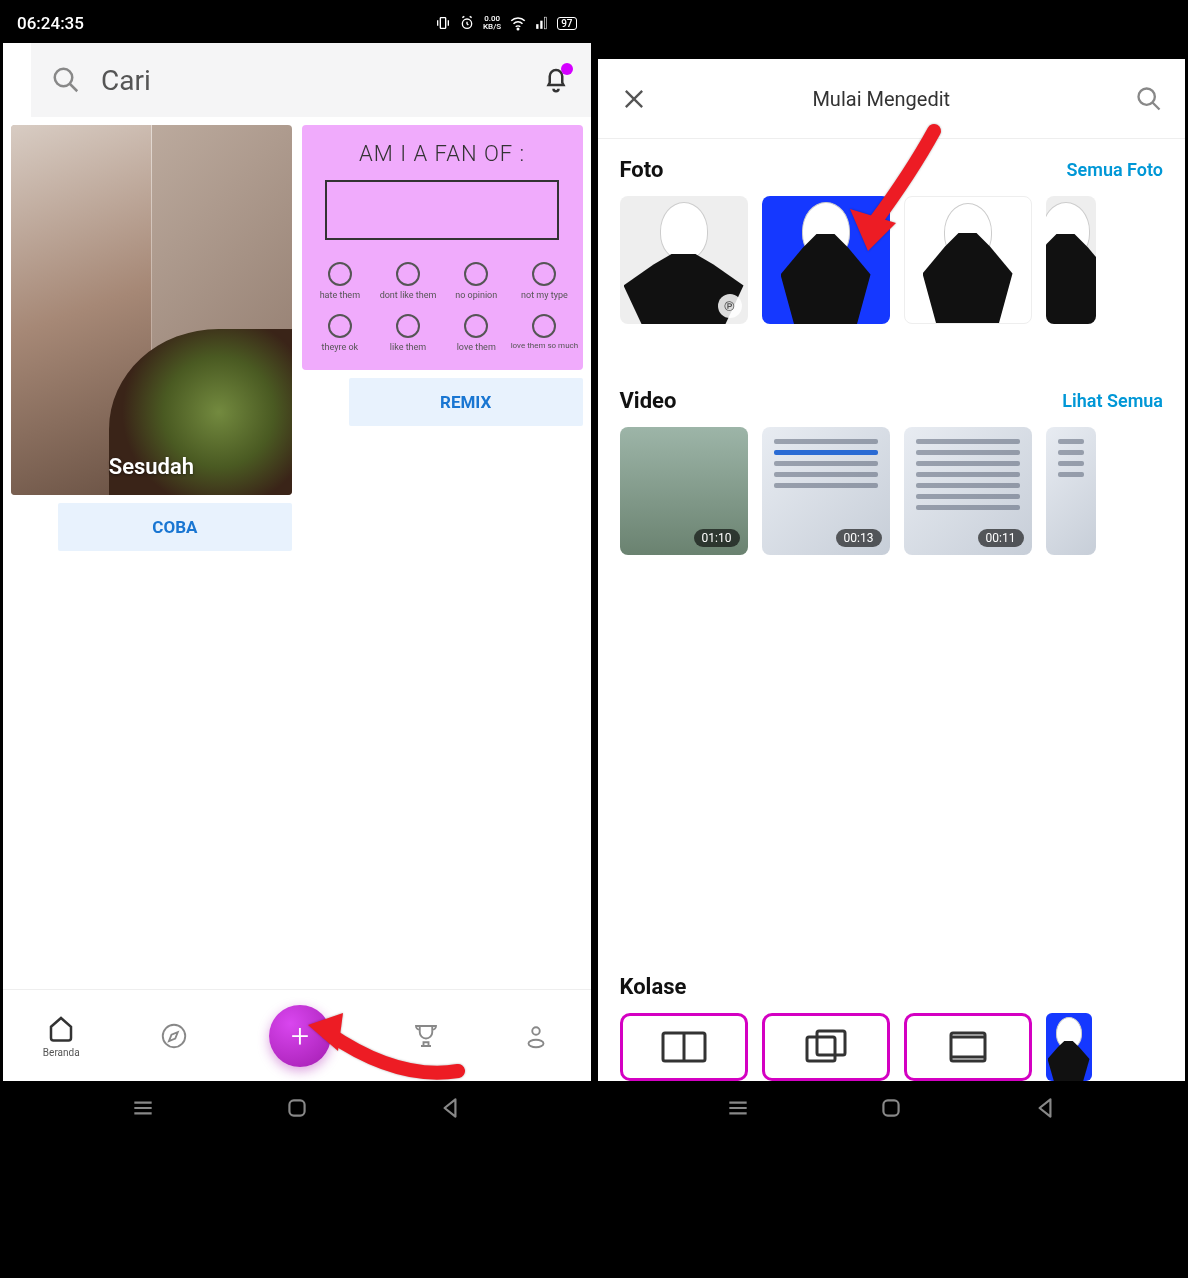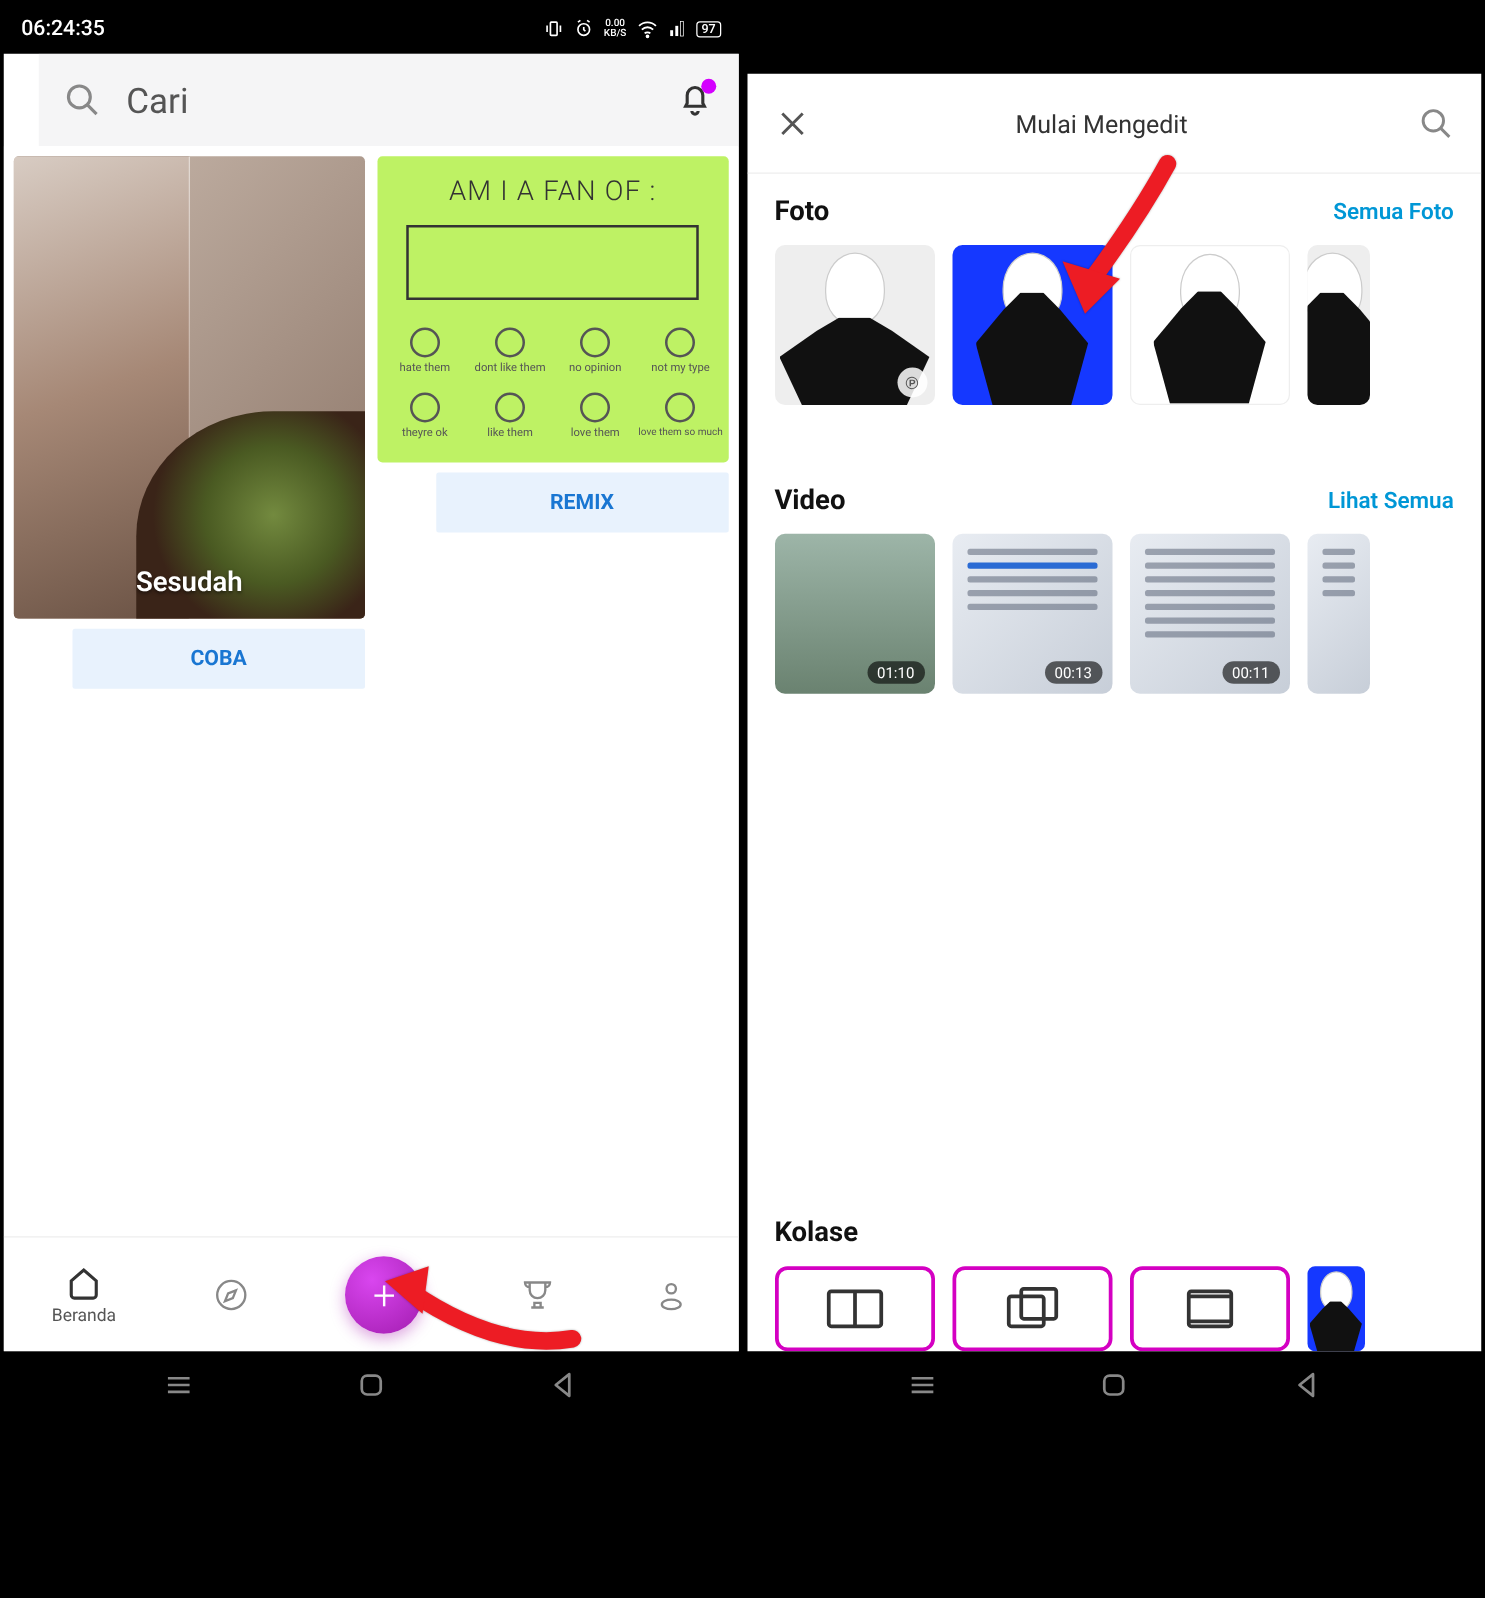--- a/index.html
+++ b/index.html
@@ -25,32 +25,32 @@
 
   .card-img { width: 100%; height: 370px; background: linear-gradient(135deg,#c9b9ad,#8a7365); border-radius: 4px; position: relative; overflow: hidden; display:flex; }
   .card-img .half { flex:1; }
   .card-img .half:first-child { background: linear-gradient(160deg,#d8ccc3 0%,#a68876 50%,#6a5244 100%); border-right:1px solid rgba(255,255,255,.3);}
   .card-img .half:last-child { background: linear-gradient(200deg,#cab8a6 0%,#987861 60%,#5a4436 100%); }
   .sesudah { position: absolute; bottom: 16px; left: 0; right: 0; text-align: center; color: #fff; font-size: 22px; font-weight: 600; text-shadow: 0 1px 3px rgba(0,0,0,.5);}
   .grapes { position:absolute; bottom:0; right:0; width:65%; height:45%; background: radial-gradient(circle at 60% 50%, #738a3f 0%, #4a5a22 40%, #3a2418 70%); border-top-left-radius:60%;}
 
   .action-btn { height: 48px; background: #e8f2fd; color: #1976d2; font-size: 17px; font-weight: 700; display:flex; align-items:center; justify-content:center; border-radius:2px;margin-left:47px;}
 
-  .card-fan { background:#bef264; border-radius:4px; padding:10px 4px 4px; text-align:center; }
+  .card-fan { background:#f0abfc; border-radius:4px; padding:10px 4px 4px; text-align:center; }
   .fan-title { font-size:22px; letter-spacing:1px; color:#333; font-weight:300; padding:6px 0 14px;}
   .fan-box { width:86%; height:60px; border:2px solid #333; margin:0 auto 22px;}
   .fan-row { display:flex; justify-content:space-around; margin-bottom:4px;}
   .fan-circle { width:24px; height:24px; border:2px solid #555; border-radius:50%;}
   .fan-labels { display:flex; justify-content:space-around; font-size:9px; color:#555; margin-bottom:14px;}
   .fan-labels span{ flex:1; text-align:center;}
   .fan-labels .mult { font-size:8px; line-height:1.1;}
 
   .bottom-nav { height: 92px; background: #fff; display: flex; align-items: center; justify-content: space-around; border-top:1px solid #eee; }
   .nav-item { display:flex; flex-direction:column; align-items:center; gap:4px; color:#555;}
-  .nav-item span { font-size:14px;}
+  .nav-item span { font-size:10px;}
   .fab { width:62px; height:62px; border-radius:50%; background: radial-gradient(circle at 35% 30%, #d946ef, #a21caf); display:flex; align-items:center; justify-content:center; color:#fff; font-size:32px; font-weight:300; box-shadow:0 4px 12px rgba(168,28,175,.4);}
 
   .sys-nav { height: 54px; background:#000; display:flex; align-items:center; justify-content:space-evenly;}
   .sys-nav .sysbtn { width:26px; height:26px; }
 
   
   .modal-top { height: 80px; display:flex; align-items:center; padding:0 22px; gap:18px; border-bottom:1px solid #eee;}
   .modal-title { flex:1; text-align:center; font-size:20px; color:#333; margin-left:-20px;}
   .section-head { display:flex; align-items:center; justify-content:space-between; padding: 18px 22px 10px;}
   .section-head .stitle { font-size:22px; font-weight:700; color:#111;}

